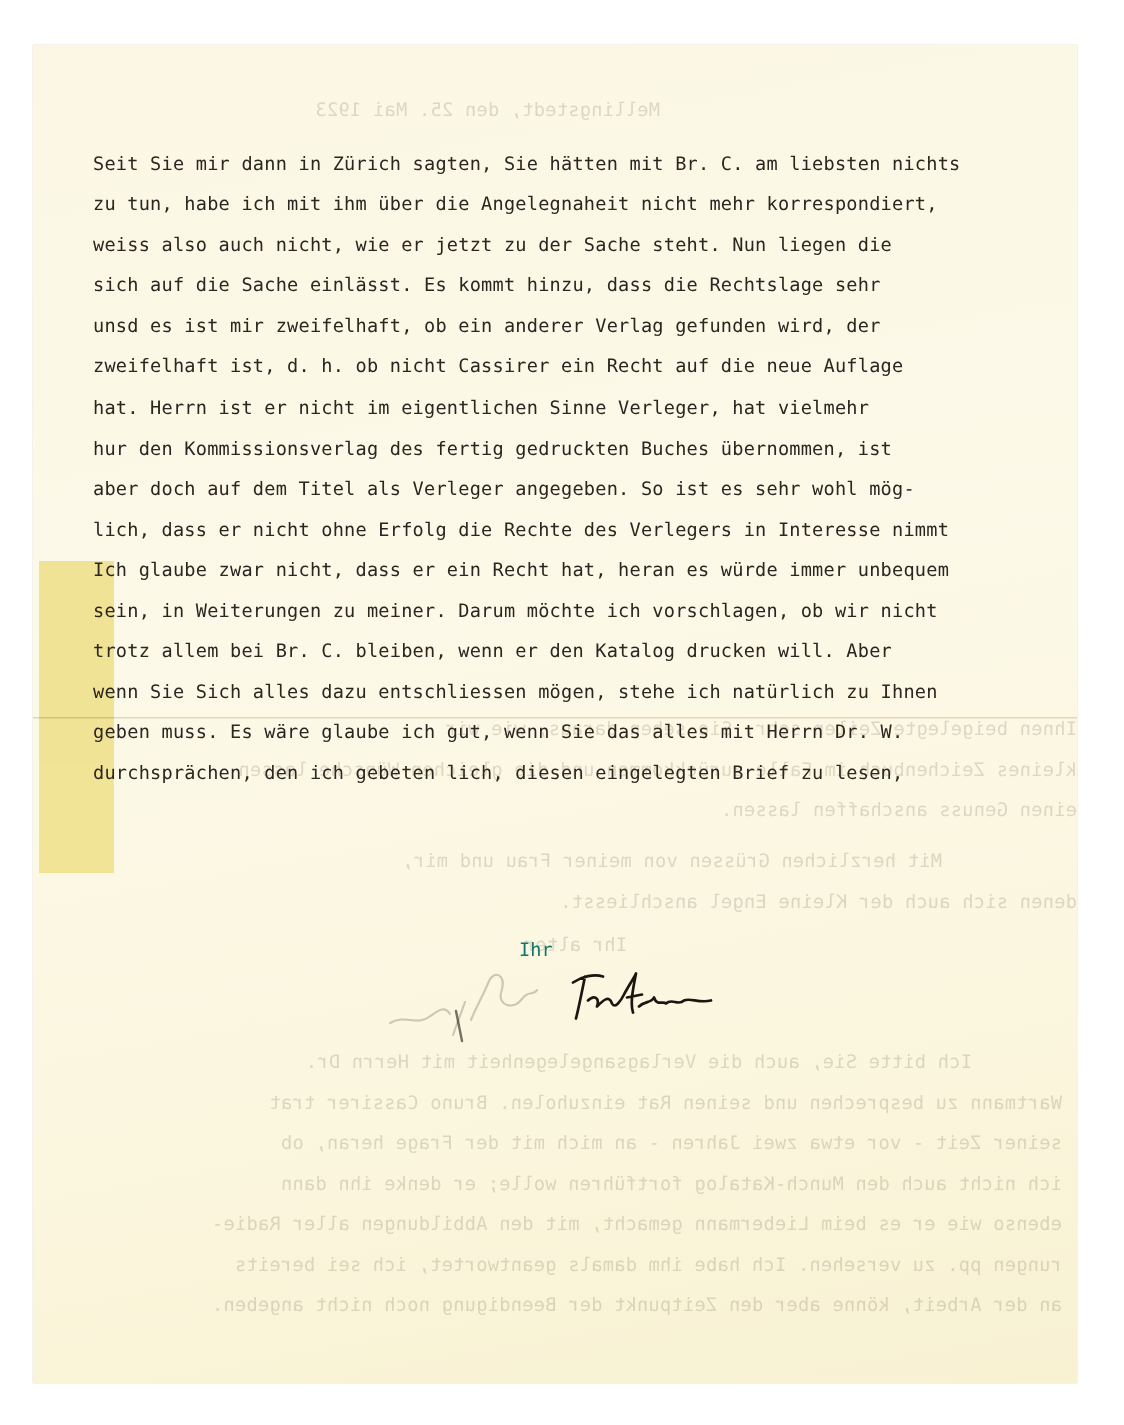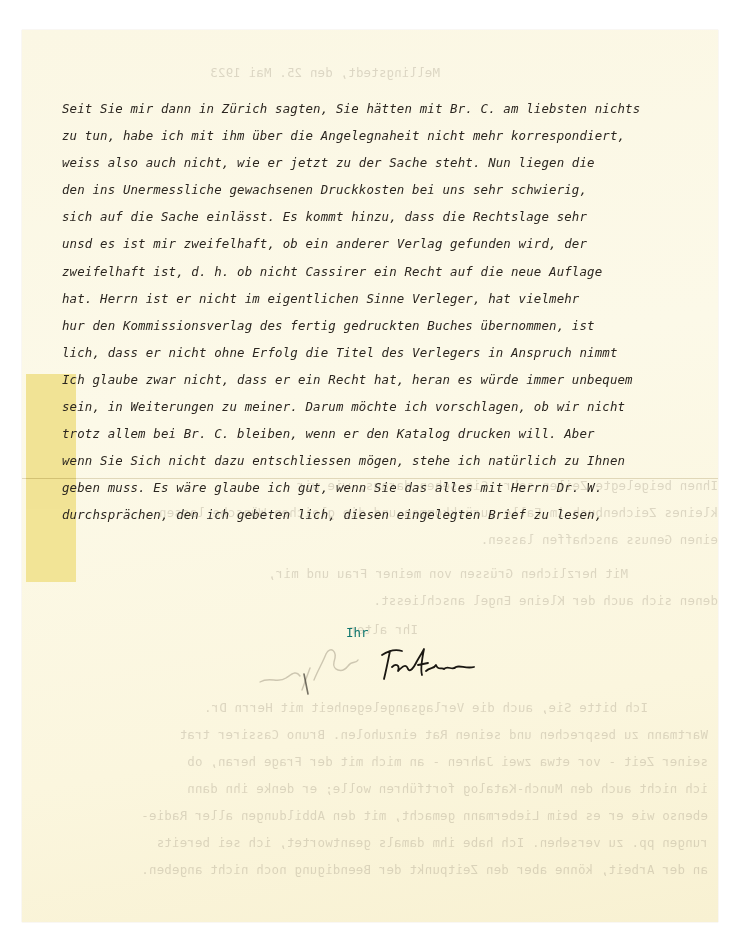--- a/index.html
+++ b/index.html
@@ -63,21 +63,20 @@
       font-size: 12.4px;
       color: rgba(140,130,110,0.28);
       white-space: pre;
       letter-spacing: 0.2px;
     }
     .letter {
       position: absolute;
       left: 62px;
       top: 95px;
       width: 650px;
-      font-style: italic;
     }
     .letter .line {
       font-family: "DejaVu Sans Mono", monospace;
       font-size: 12.4px;
       line-height: 27.1px;
       height: 27.1px;
       color: #2b2620;
       white-space: pre;
       letter-spacing: 0.15px;
     }
@@ -129,31 +128,31 @@
   <div class="st-line" style="left:40px; top:781px;">ich nicht auch den Munch-Katalog fortführen wolle; er denke ihn dann</div>
   <div class="st-line" style="left:40px; top:808px;">ebenso wie er es beim Liebermann gemacht, mit den Abbildungen aller Radie-</div>
   <div class="st-line" style="left:40px; top:835px;">rungen pp. zu versehen. Ich habe ihm damals geantwortet, ich sei bereits</div>
   <div class="st-line" style="left:40px; top:862px;">an der Arbeit, könne aber den Zeitpunkt der Beendigung noch nicht angeben.</div>
 </div>
 
 <div class="letter">
   <div class="line">Seit Sie mir dann in Zürich sagten, Sie hätten mit Br. C. am liebsten nichts</div>
   <div class="line">zu tun, habe ich mit ihm über die Angelegnaheit nicht mehr korrespondiert,</div>
   <div class="line">weiss also auch nicht, wie er jetzt zu der Sache steht. Nun liegen die</div>
-  <div class="line">den ins Unermessliche gewachsenen Druckkosten bei uns sehr schwierig,</div>
   <div class="line">sich auf die Sache einlässt. Es kommt hinzu, dass die Rechtslage sehr</div>
   <div class="line">unsd es ist mir zweifelhaft, ob ein anderer Verlag gefunden wird, der</div>
   <div class="line">zweifelhaft ist, d. h. ob nicht Cassirer ein Recht auf die neue Auflage</div>
   <div class="line">hat. Herrn ist er nicht im eigentlichen Sinne Verleger, hat vielmehr</div>
   <div class="line">hur den Kommissionsverlag des fertig gedruckten Buches übernommen, ist</div>
-  <div class="line">lich, dass er nicht ohne Erfolg die Titel des Verlegers in Anspruch nimmt</div>
+  <div class="line">aber doch auf dem Titel als Verleger angegeben. So ist es sehr wohl mög-</div>
+  <div class="line">lich, dass er nicht ohne Erfolg die Rechte des Verlegers in Interesse nimmt</div>
   <div class="line">Ich glaube zwar nicht, dass er ein Recht hat, heran es würde immer unbequem</div>
   <div class="line">sein, in Weiterungen zu meiner. Darum möchte ich vorschlagen, ob wir nicht</div>
   <div class="line">trotz allem bei Br. C. bleiben, wenn er den Katalog drucken will. Aber</div>
-  <div class="line">wenn Sie Sich nicht dazu entschliessen mögen, stehe ich natürlich zu Ihnen</div>
+  <div class="line">wenn Sie Sich alles dazu entschliessen mögen, stehe ich natürlich zu Ihnen</div>
   <div class="line">geben muss. Es wäre glaube ich gut, wenn Sie das alles mit Herrn Dr. W.</div>
   <div class="line">durchsprächen, den ich gebeten lich, diesen eingelegten Brief zu lesen,</div>
 </div>
 
 <div class="closing">Ihr</div>
 
 <svg class="signature-ghost" viewBox="0 0 112 56">
   <path d="M8 42 C 18 36, 26 44, 34 38 C 40 34, 44 30, 48 36 M50 50 L58 28 M62 40 C 66 30, 70 24, 74 14 C 78 6, 86 10, 82 22 C 80 30, 90 34, 96 26 C 100 20, 104 24, 106 20" fill="none" stroke="rgba(120,110,90,0.35)" stroke-width="1.4" stroke-linecap="round"></path>
   <path d="M52 34 L56 54" fill="none" stroke="rgba(60,55,45,0.7)" stroke-width="1.6" stroke-linecap="round"></path>
 </svg>

